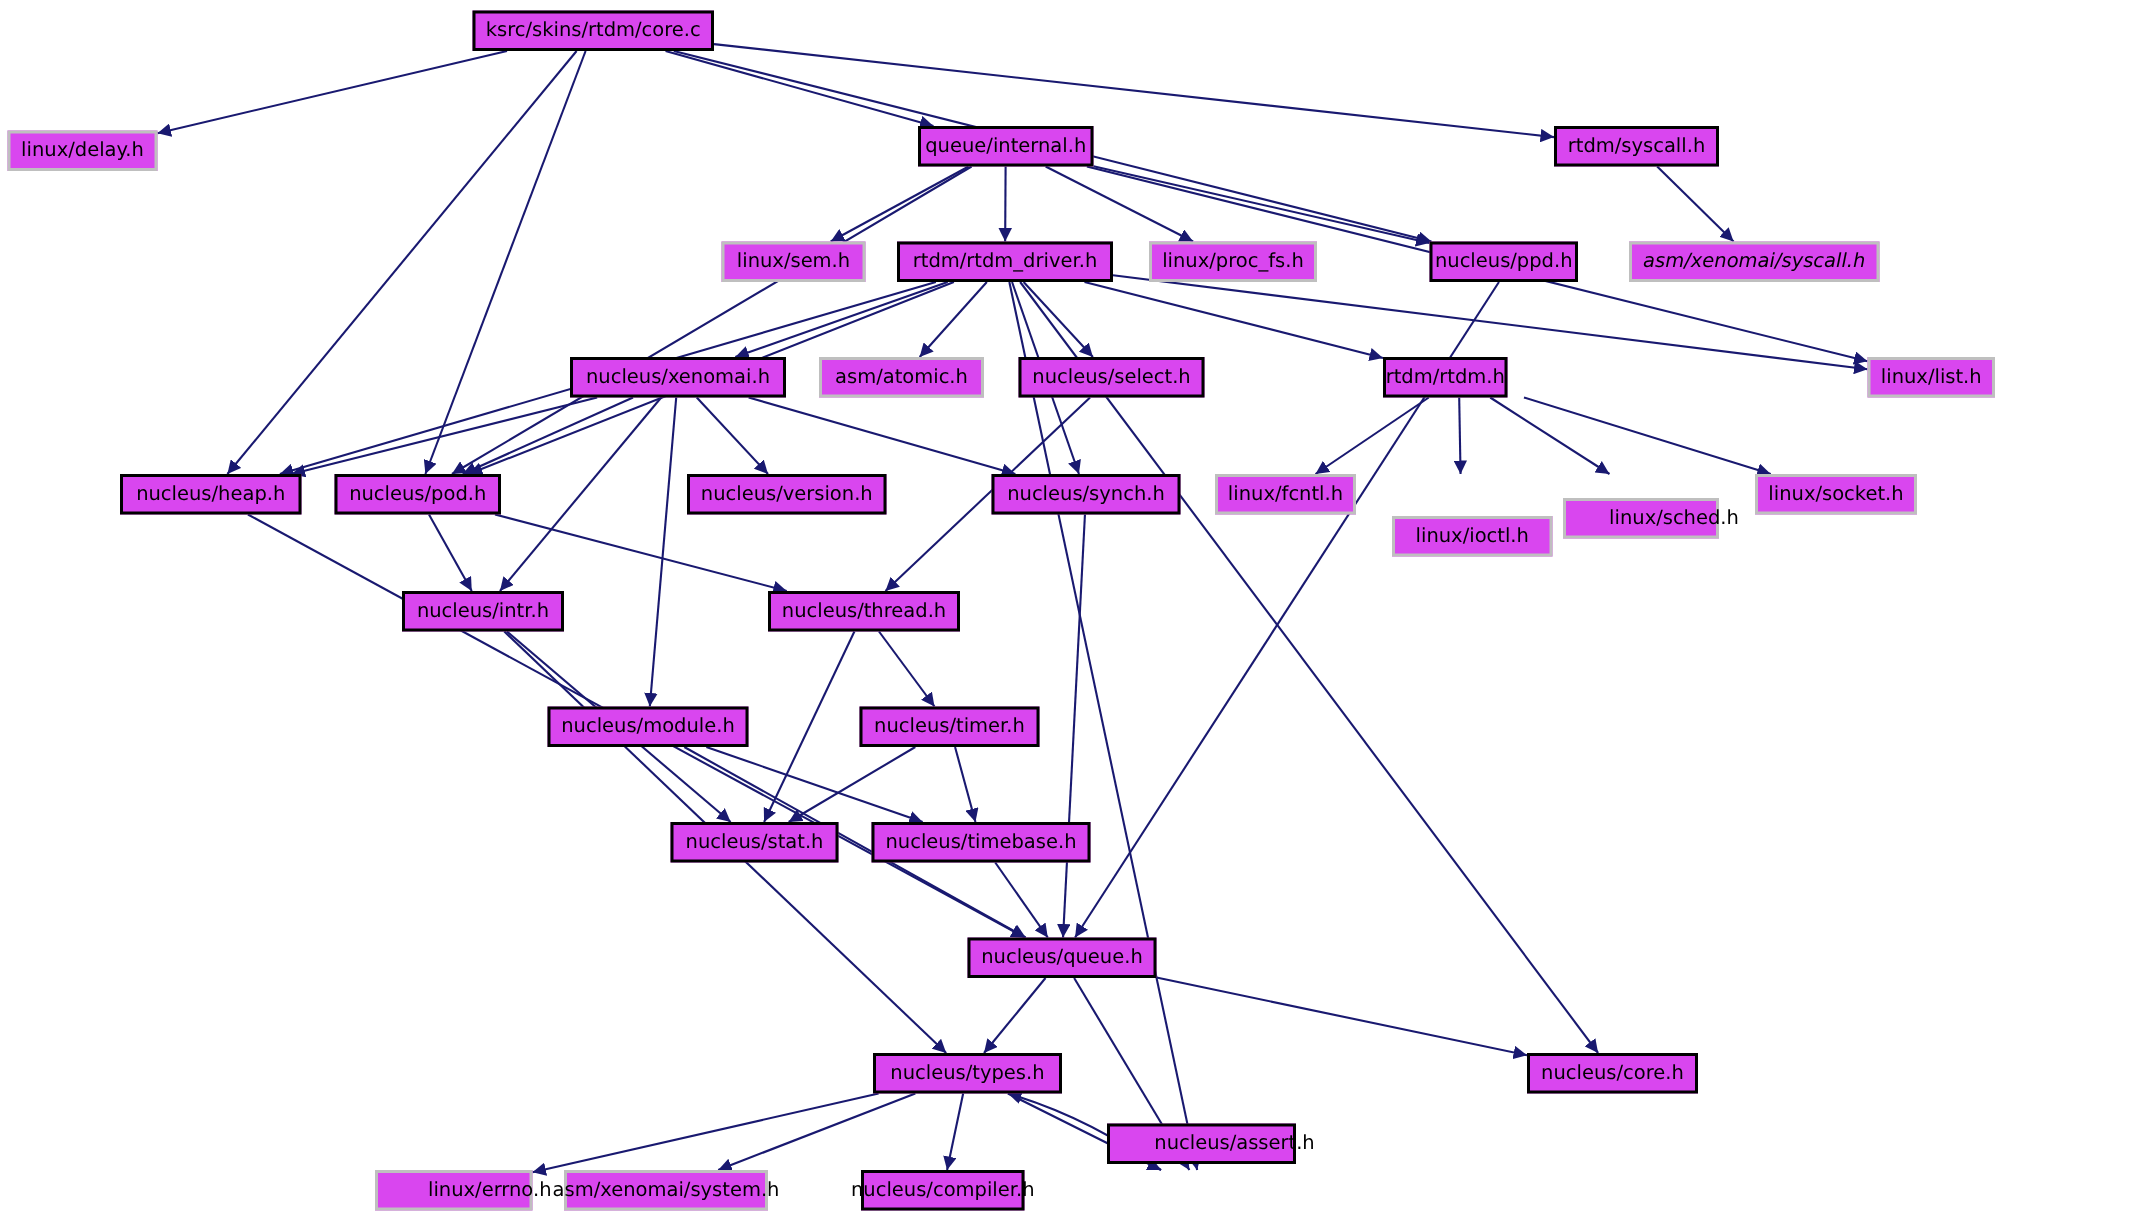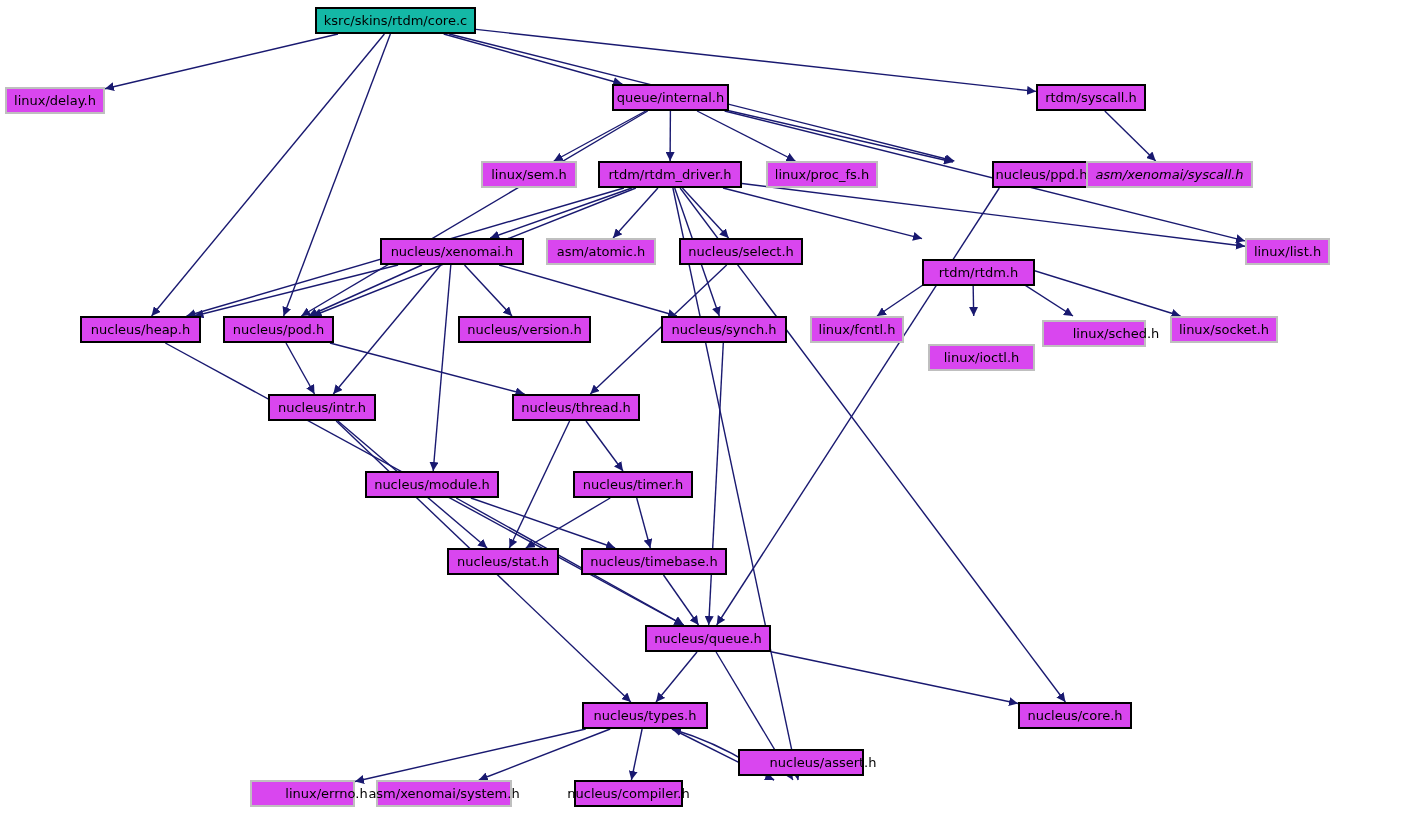--- a/index.html
+++ b/index.html
@@ -5,21 +5,21 @@
   html, body { margin: 0; padding: 0; background: #ffffff; }
   body { width: 1421px; height: 813px; position: relative; overflow: hidden;
          font-family: "DejaVu Sans", sans-serif; }
   #graph { position: absolute; left: 0; top: 0; width: 1421px; height: 813px; }
   #edges { position: absolute; left: 0; top: 0; width: 1421px; height: 813px; pointer-events: none; }
   .node { position: absolute; box-sizing: border-box; height: 27px; display: flex;
           align-items: center; justify-content: center; font-size: 13px; color: #000;
           background: #d946ef; white-space: nowrap; cursor: pointer; }
   .node.doc { border: 2px solid #000; }
   .node.ext { border: 2px solid #bfbfbf; cursor: default; }
-  .node.root { border: 2px solid #000; background: #14b8a6; cursor: default; }
+  .node.root { border: 2px solid #000; background: #d946ef; cursor: default; }
 </style>
 </head>
 <body>
 
 <div id="graph">
   <svg id="edges">
       <defs>
         <marker id="arrow" viewBox="0 0 10 10" refX="10" refY="5" markerWidth="9" markerHeight="9" markerUnits="userSpaceOnUse" orient="auto">
           <path d="M0,0 L10,5 L0,10 z" fill="#191970"></path>
         </marker>
@@ -81,34 +81,34 @@
       <path d="M672.0,729.0 L774.0,780.0" fill="none" stroke="#191970" stroke-width="1.4" marker-end="url(#arrow)"></path>
       <path d="M774.0,780.0 Q727.5,745.6 672.0,729.0" fill="none" stroke="#191970" stroke-width="1.4" marker-end="url(#arrow)"></path>
     </svg>
 <div class="node root" style="left: 315px; top: 7px; width: 161px;">ksrc/skins/rtdm/core.c</div>
     <div class="node ext" style="left: 5px; top: 87px; width: 100px;">linux/delay.h</div>
     <div class="node doc" style="left: 612px; top: 84px; width: 117px;">queue/internal.h</div>
     <div class="node doc" style="left: 1036px; top: 84px; width: 110px;">rtdm/syscall.h</div>
     <div class="node ext" style="left: 481px; top: 161px; width: 96px;">linux/sem.h</div>
     <div class="node doc" style="left: 598px; top: 161px; width: 144px;">rtdm/rtdm_driver.h</div>
     <div class="node ext" style="left: 766px; top: 161px; width: 112px;">linux/proc_fs.h</div>
-    <div class="node doc" style="left: 953px; top: 161px; width: 99px; margin-left: 39px;">nucleus/ppd.h</div>
+    <div class="node doc" style="left: 953px; top: 161px; width: 99px;">nucleus/ppd.h</div>
     <div class="node ext" style="left: 1086px; top: 161px; width: 167px; font-style: italic;">asm/xenomai/syscall.h</div>
     <div class="node doc" style="left: 380px; top: 238px; width: 144px;">nucleus/xenomai.h</div>
     <div class="node ext" style="left: 546px; top: 238px; width: 110px;">asm/atomic.h</div>
     <div class="node doc" style="left: 679px; top: 238px; width: 124px;">nucleus/select.h</div>
-    <div class="node doc" style="left: 922px; top: 238px; width: 113px; margin-top: 21px;">rtdm/rtdm.h</div>
+    <div class="node doc" style="left: 922px; top: 238px; width: 83px;">rtdm/rtdm.h</div>
     <div class="node ext" style="left: 1245px; top: 238px; width: 85px;">linux/list.h</div>
     <div class="node doc" style="left: 80px; top: 316px; width: 121px;">nucleus/heap.h</div>
     <div class="node doc" style="left: 223px; top: 316px; width: 111px;">nucleus/pod.h</div>
     <div class="node doc" style="left: 458px; top: 316px; width: 133px;">nucleus/version.h</div>
     <div class="node doc" style="left: 661px; top: 316px; width: 126px;">nucleus/synch.h</div>
     <div class="node ext" style="left: 810px; top: 316px; width: 94px;">linux/fcntl.h</div>
     <div class="node ext" style="left: 928px; top: 316px; width: 107px; margin-top: 28px;">linux/ioctl.h</div>
-    <div class="node ext" style="left: 1042px; top: 320px; width: 104px; padding-left: 44px;">linux/sched.h</div>
+    <div class="node ext" style="left: 1042px; top: 332px; width: 104px; padding-left: 44px;">linux/sched.h</div>
     <div class="node ext" style="left: 1170px; top: 316px; width: 108px;">linux/socket.h</div>
     <div class="node doc" style="left: 268px; top: 394px; width: 108px;">nucleus/intr.h</div>
     <div class="node doc" style="left: 512px; top: 394px; width: 128px;">nucleus/thread.h</div>
     <div class="node doc" style="left: 365px; top: 471px; width: 134px;">nucleus/module.h</div>
     <div class="node doc" style="left: 573px; top: 471px; width: 120px;">nucleus/timer.h</div>
     <div class="node doc" style="left: 447px; top: 548px; width: 112px;">nucleus/stat.h</div>
     <div class="node doc" style="left: 581px; top: 548px; width: 146px;">nucleus/timebase.h</div>
     <div class="node doc" style="left: 645px; top: 625px; width: 126px;">nucleus/queue.h</div>
     <div class="node doc" style="left: 582px; top: 702px; width: 126px;">nucleus/types.h</div>
     <div class="node doc" style="left: 1018px; top: 702px; width: 114px;">nucleus/core.h</div>

